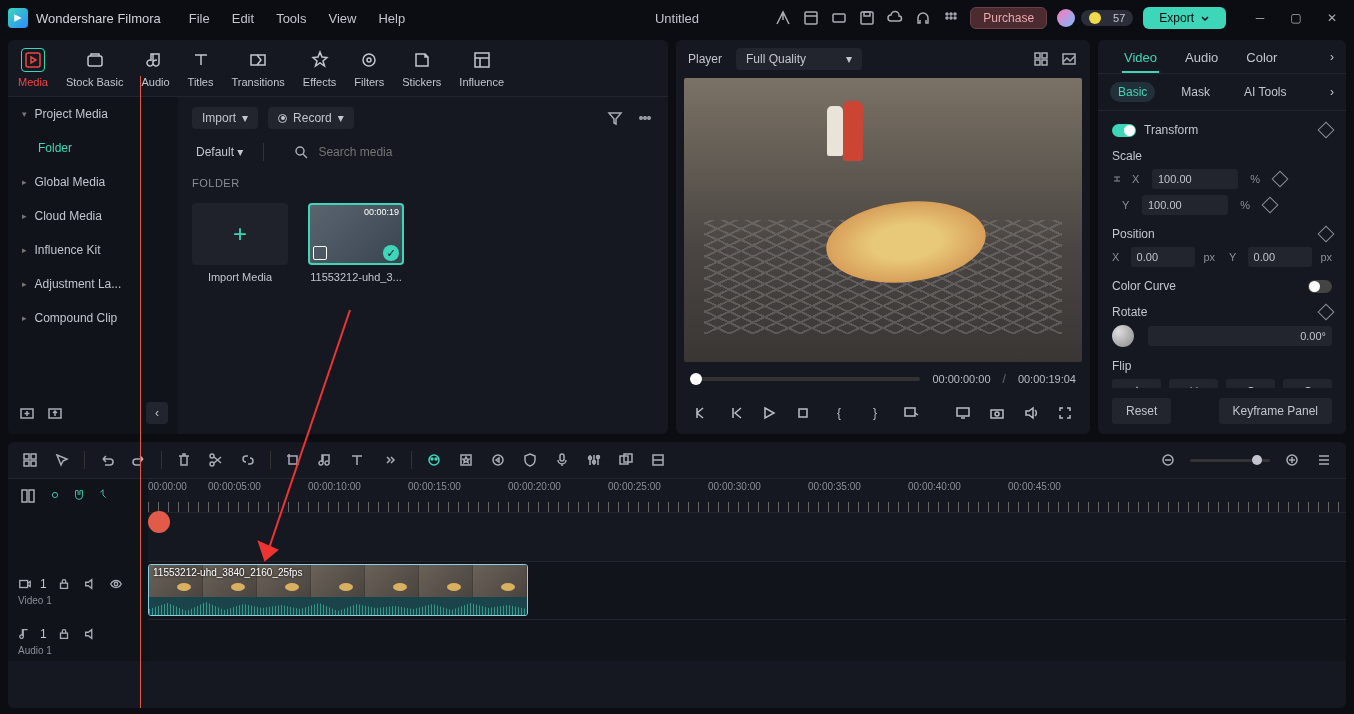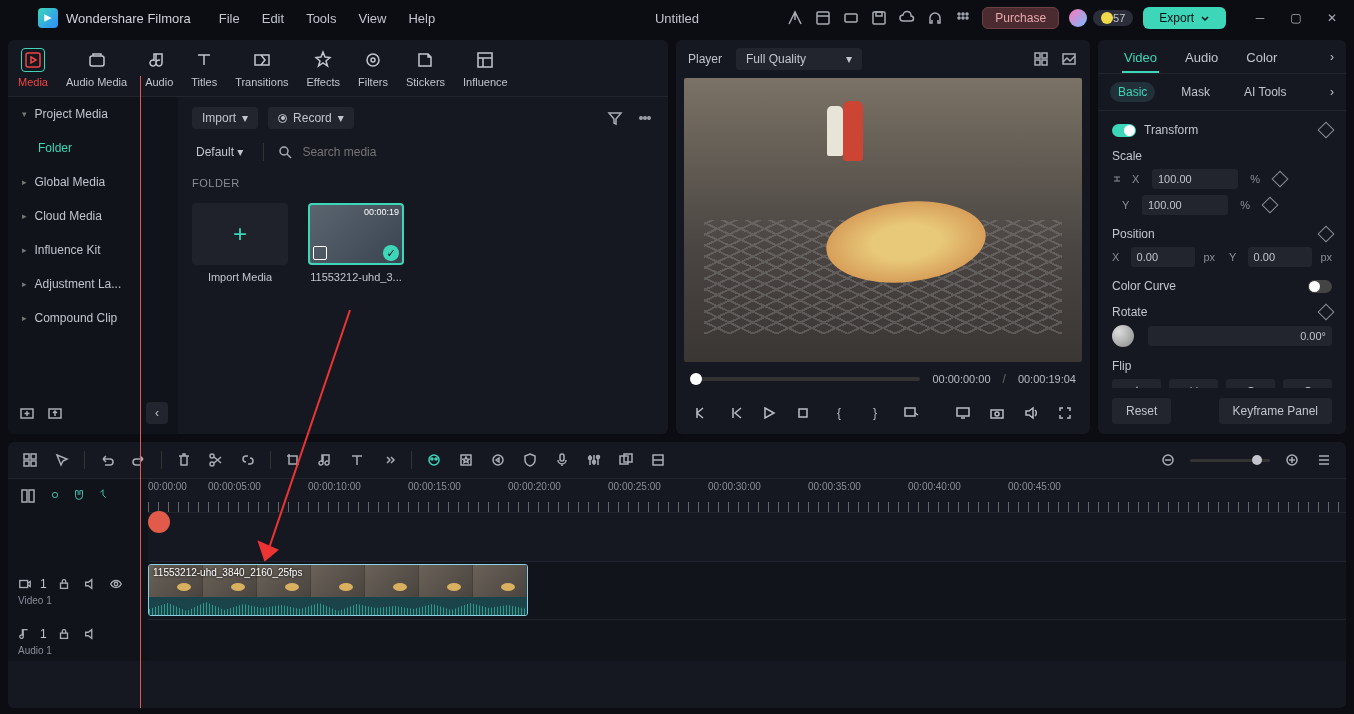--- a/index.html
+++ b/index.html
@@ -1,30 +1,30 @@
 <!DOCTYPE html>
 <html><head>
 <meta charset="utf-8">
 <style>
 * { margin:0; padding:0; box-sizing:border-box; font-family:-apple-system,BlinkMacSystemFont,"Segoe UI",sans-serif; }
 body { background:#0b0d13; color:#c2c5cd; font-size:12px; width:1354px; height:714px; overflow:hidden; position:relative; }
-.titlebar { height:36px; display:flex; align-items:center; background:#0b0d13; padding:0 8px;margin-left:30px; }
+.titlebar { height:36px; display:flex; align-items:center; background:#0b0d13; padding:0 8px; }
 .logo { width:20px; height:20px; background:linear-gradient(135deg,#3dd6b8,#2d8cff); border-radius:4px; margin-right:8px; display:flex; align-items:center; justify-content:center; }
 .logo svg { width:12px; height:12px; fill:#fff; }
 .brand { color:#d0d2d9; font-size:13px; margin-right:28px; }
 .menu { display:flex; gap:22px; }
 .menu span { color:#c2c5cd; cursor:pointer; font-size:13px; }
 .doc-title { position:absolute; left:50%; transform:translateX(-50%); color:#c2c5cd; font-size:13px; }
 .titlebar-right { margin-left:auto; display:flex; align-items:center; gap:10px; }
 .tb-icon { width:18px; height:18px; display:flex; align-items:center; justify-content:center; cursor:pointer; color:#a9acb4; }
 .tb-icon svg { width:16px; height:16px; stroke:currentColor; fill:none; stroke-width:1.5; }
 .purchase { background:#4b2b2f; border:1px solid #6b3f44; padding:3px 12px; border-radius:6px; color:#e8a8ad; font-size:12px; cursor:pointer; }
 .credits { display:flex; align-items:center; gap:6px; }
 .avatar { width:18px; height:18px; border-radius:50%; background:linear-gradient(135deg,#f7b,#7bf); }
-.credits-badge { background:#2b2e38; border-radius:10px; padding:2px 8px; display:flex; align-items:center; gap:0; font-size:11px; }
+.credits-badge { background:#2b2e38; border-radius:10px; padding:2px 8px; display:flex; align-items:center; gap:12px; font-size:11px; }
 .credits-badge .coin { width:12px; height:12px; border-radius:50%; background:#f0d94a; display:inline-block; }
 .export { background:#3dd6b8; color:#0b0d13; padding:4px 16px; border-radius:6px; font-size:12px; font-weight:500; cursor:pointer; display:flex; align-items:center; gap:6px; }
 .window-ctrl { display:flex; gap:8px; margin-left:10px; }
 .window-ctrl span { width:28px; height:28px; display:flex; align-items:center; justify-content:center; cursor:pointer; color:#a9acb4; }
 
 .main-row { display:flex; height:398px; gap:8px; padding:4px 8px 0 8px; }
 .media-panel { width:660px; background:#161821; border-radius:6px; display:flex; flex-direction:column; overflow:hidden; }
 .category-row { display:flex; padding:8px 10px; gap:18px; border-bottom:1px solid #22242e; }
 .cat { display:flex; flex-direction:column; align-items:center; gap:4px; cursor:pointer; color:#c2c5cd; }
 .cat.active { color:#ef4444; }
@@ -41,21 +41,21 @@
 .side-bottom .nav { margin-left:auto; background:#22242e; border-radius:4px; width:22px; height:22px; display:flex; align-items:center; justify-content:center; }
 .media-content { flex:1; padding:10px 14px; position:relative; }
 .mc-top { display:flex; align-items:center; gap:10px; }
 .import-btn { background:#22242e; padding:4px 10px; border-radius:4px; display:flex; align-items:center; gap:6px; cursor:pointer; font-size:12px; }
 .record-btn { background:#22242e; padding:4px 10px; border-radius:4px; display:flex; align-items:center; gap:6px; cursor:pointer; font-size:12px; }
 .rec-dot { width:9px; height:9px; border:1.5px solid #c2c5cd; border-radius:50%; position:relative; }
 .rec-dot::after { content:""; position:absolute; inset:1.5px; background:#c2c5cd; border-radius:50%; }
 .mc-top-right { margin-left:auto; display:flex; gap:12px; }
 .mc-row2 { display:flex; align-items:center; margin-top:12px; gap:10px; }
 .default { padding:4px 10px 4px 4px; font-size:12px; cursor:pointer; }
-.search-wrap { display:flex; align-items:center; gap:8px; border-left:1px solid #333; padding-left:12px; flex:1; }
+.search-wrap { display:flex; align-items:center; gap:8px; border-left:1px solid #333; padding-left:28px; flex:1; }
 .search-wrap input { background:transparent; border:none; color:#c2c5cd; outline:none; font-size:12px; }
 .folder-label { margin-top:14px; font-size:11px; letter-spacing:0.5px; color:#8a8d97; }
 .thumbs { display:flex; gap:20px; margin-top:14px; }
 .thumb-card { display:flex; flex-direction:column; align-items:center; gap:6px; cursor:pointer; }
 .thumb-box { width:96px; height:62px; background:#1f212b; border-radius:4px; display:flex; align-items:center; justify-content:center; position:relative; }
 .import-plus { font-size:24px; color:#3dd6b8; font-weight:300; }
 .thumb-label { font-size:11px; text-align:center; max-width:96px; overflow:hidden; text-overflow:ellipsis; white-space:nowrap; }
 .clip-thumb { width:96px; height:62px; border:2px solid #3dd6b8; border-radius:4px; background:linear-gradient(135deg,#5a6570,#3a4450); position:relative; display:flex; align-items:end; justify-content:center; }
 .clip-thumb .dur { position:absolute; top:2px; right:3px; font-size:9px; color:#fff; }
 .clip-thumb .check { position:absolute; bottom:2px; right:3px; width:16px; height:16px; background:#3dd6b8; border-radius:50%; display:flex; align-items:center; justify-content:center; color:#0b0d13; font-size:11px; }
@@ -246,21 +246,21 @@
           </span>
           <span class="cat-label">Media</span>
         </div>
       <div class="cat">
           <span class="cat-icon">
             <svg viewBox="0 0 20 20">
               <rect x="3" y="6" width="14" height="10" rx="2"></rect>
               <path d="M6 6V4h8v2"></path>
             </svg>
           </span>
-          <span class="cat-label">Audio Media</span>
+          <span class="cat-label">Stock Basic</span>
         </div>
       <div class="cat">
           <span class="cat-icon">
             <svg viewBox="0 0 20 20">
               <path d="M7 4v9a3 3 0 11-2-2.8V4h8v9a3 3 0 11-2-2.8"></path>
             </svg>
           </span>
           <span class="cat-label">Audio</span>
         </div>
       <div class="cat">

